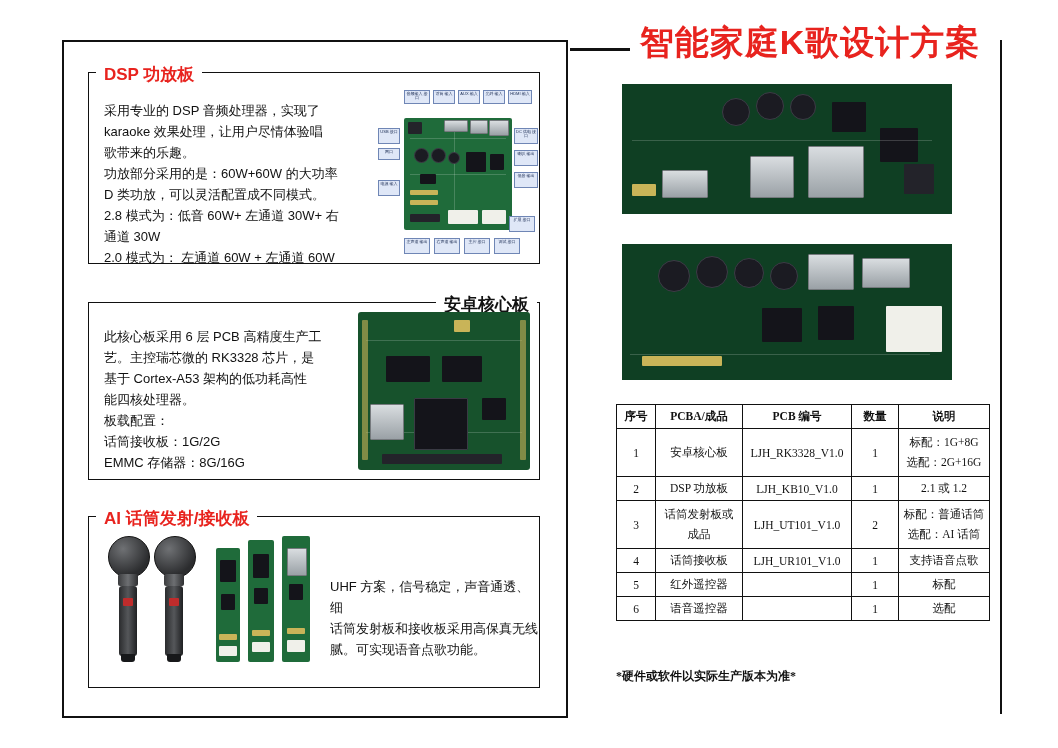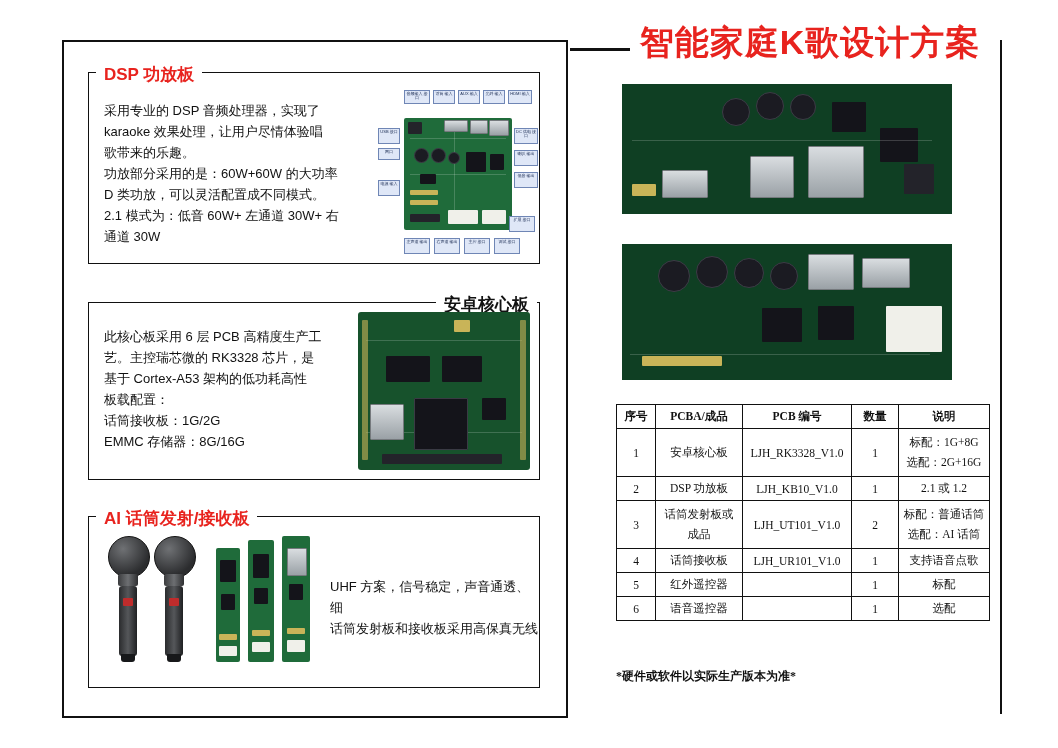--- a/index.html
+++ b/index.html
@@ -234,22 +234,23 @@
 
   <div class="panel" style="left:88px; top:72px; width:452px; height:192px;"></div>
   <div class="panel-heading" style="left:96px; top:63px;">DSP 功放板</div>
 
   <div class="body-text" style="left:104px; top:100px; width:260px;">
     <p>采用专业的 DSP 音频处理器，实现了</p>
     <p>karaoke 效果处理，让用户尽情体验唱</p>
     <p>歌带来的乐趣。</p>
     <p>功放部分采用的是：60W+60W 的大功率</p>
     <p>D 类功放，可以灵活配置成不同模式。</p>
-    <p>2.1 模式为：低音 60W+ 左通道 30W+ 右</p>
+    <p>2.8 模式为：低音 60W+ 左通道 30W+ 右</p>
     <p>通道 30W</p>
+    <p>2.0 模式为： 左通道 60W + 左通道 60W</p>
   </div>
 
   <div style="position:absolute; left:378px; top:88px; width:160px; height:170px;">
     <div class="board" style="left:26px; top:30px; width:108px; height:112px;">
       <div class="trace" style="left:6px; top:20px; width:96px; height:1px;"></div>
       <div class="trace" style="left:6px; top:56px; width:96px; height:1px;"></div>
       <div class="trace" style="left:50px; top:6px; width:1px; height:100px;"></div>
       <div class="silver" style="left:40px; top:2px; width:22px; height:10px;"></div>
       <div class="silver" style="left:66px; top:2px; width:16px; height:12px;"></div>
       <div class="silver" style="left:85px; top:2px; width:18px; height:14px;"></div>
@@ -303,20 +304,21 @@
 接口</div>
   </div>
 
   <div class="panel" style="left:88px; top:302px; width:452px; height:178px;"></div>
   <div class="panel-heading black" style="left:436px; top:293px;">安卓核心板</div>
 
   <div class="body-text" style="left:104px; top:326px; width:230px;">
     <p>此核心板采用 6 层 PCB 高精度生产工</p>
     <p>艺。主控瑞芯微的 RK3328 芯片，是</p>
     <p>基于 Cortex-A53 架构的低功耗高性</p>
+    <p>能四核处理器。</p>
     <p>板载配置：</p>
     <p>话筒接收板：1G/2G</p>
     <p>EMMC 存储器：8G/16G</p>
   </div>
 
   <div class="board dark" style="left:358px; top:312px; width:172px; height:158px; border-radius:3px;">
     <div class="trace" style="left:8px; top:28px; width:156px; height:1px;"></div>
     <div class="trace" style="left:8px; top:120px; width:156px; height:1px;"></div>
     <div class="pad" style="left:96px; top:8px; width:16px; height:12px;"></div>
     <div class="chip" style="left:56px; top:86px; width:52px; height:50px; border:1px solid #3a3a44;"></div>
@@ -362,20 +364,21 @@
   <div class="board" style="left:282px; top:536px; width:28px; height:126px;">
     <div class="silver" style="left:5px; top:12px; width:18px; height:26px;"></div>
     <div class="chip" style="left:7px; top:48px; width:14px; height:16px;"></div>
     <div class="pad" style="left:5px; top:92px; width:18px; height:6px;"></div>
     <div class="conn" style="left:5px; top:104px; width:18px; height:12px;"></div>
   </div>
 
   <div class="body-text" style="left:330px; top:576px; width:210px;">
     <p>UHF 方案，信号稳定，声音通透、细</p>
     <p>话筒发射板和接收板采用高保真无线</p>
+    <p>腻。可实现语音点歌功能。</p>
   </div>
 
   <div class="photo" style="left:622px; top:84px; width:330px; height:130px;">
     <div class="silver" style="left:40px; top:86px; width:44px; height:26px;"></div>
     <div class="silver" style="left:128px; top:72px; width:42px; height:40px;"></div>
     <div class="silver" style="left:186px; top:62px; width:54px; height:50px;"></div>
     <div class="cap" style="left:100px; top:14px; width:26px; height:26px;"></div>
     <div class="cap" style="left:134px; top:8px; width:26px; height:26px;"></div>
     <div class="cap" style="left:168px; top:10px; width:24px; height:24px;"></div>
     <div class="chip" style="left:210px; top:18px; width:34px; height:30px;"></div>

